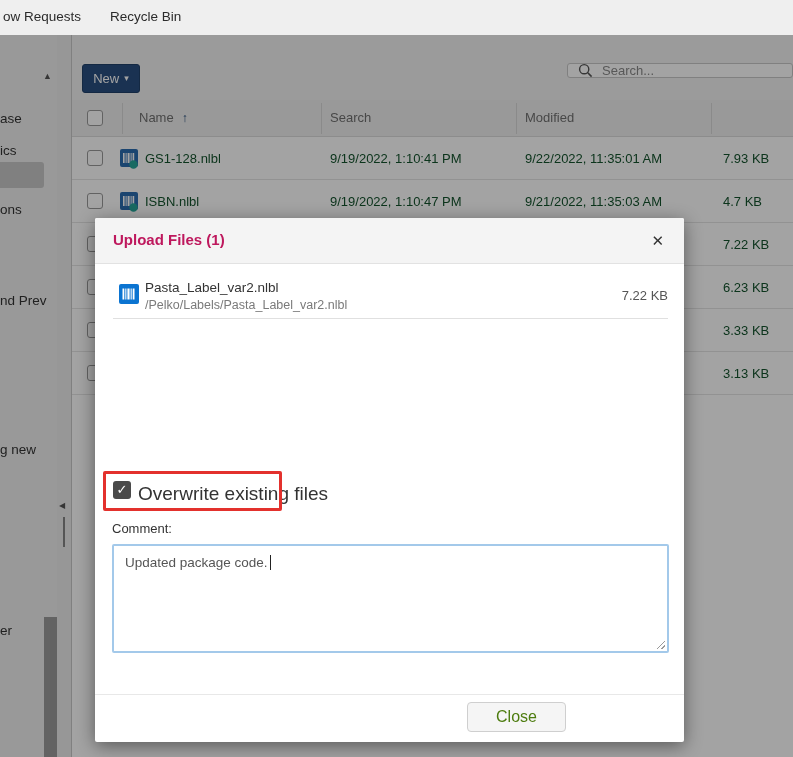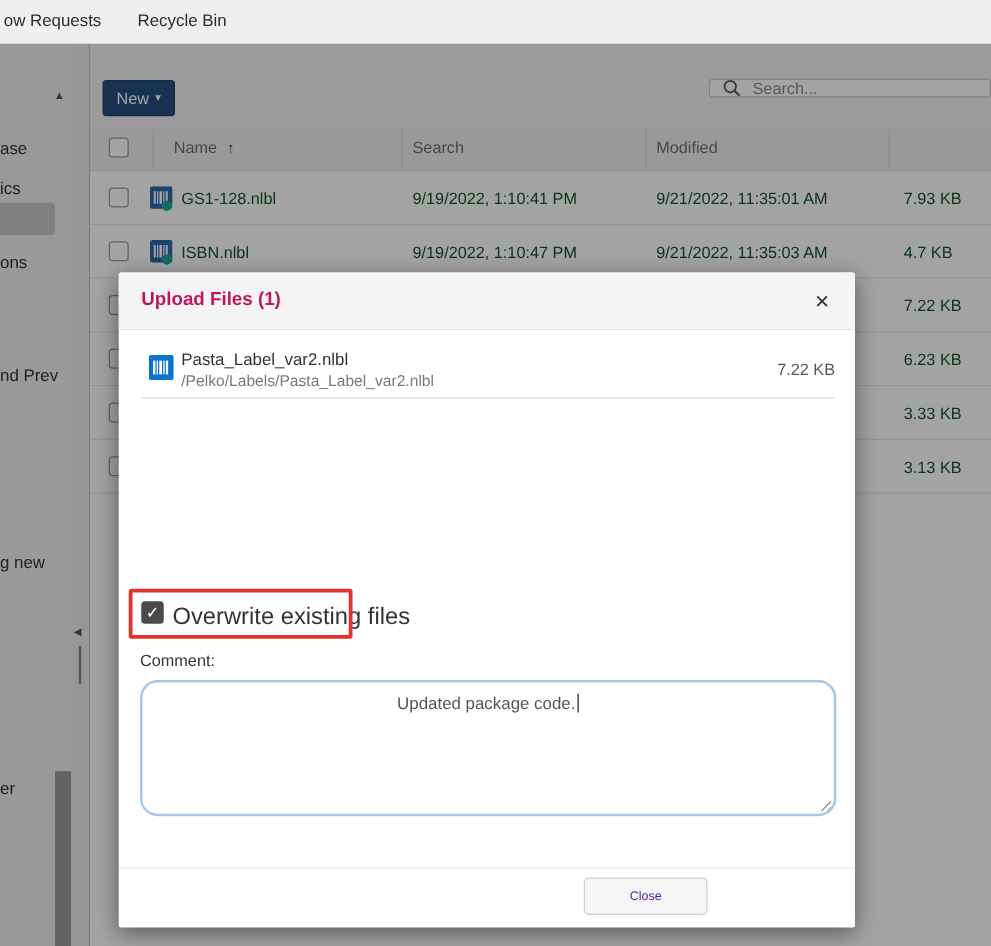--- a/index.html
+++ b/index.html
@@ -72,29 +72,29 @@
   .mfile-size { position:absolute; right:16px; top:70px; font-size:13px; color:#555; }
   .mfile-divider { position:absolute; left:18px; top:100px; width:555px; height:1px; background:#e0e0e0; }
 
   .red-annotation { position:absolute; left:8px; top:253px; width:179px; height:40px; border:3px solid #e3312d; border-radius:2px; z-index:25; pointer-events:none; }
   .ow-check { position:absolute; left:18px; top:263px; width:18px; height:18px; background:#4a4a4a; border-radius:3px;
               color:#fff; font-size:13px; line-height:18px; text-align:center; cursor:pointer; }
   .ow-label { position:absolute; left:43px; top:265px; font-size:19px; color:#333; }
 
   .comment-label { position:absolute; left:17px; top:303px; font-size:13px; color:#333; }
   .comment-area { position:absolute; left:17px; top:326px; width:557px; height:109px; background:#fff;
-                  border:2px solid #a3c9ea; border-radius:14px; padding:9px 11px; font-size:13.5px; color:#555; cursor:text;text-align:center; }
+                  border:2px solid #a3c9ea; border-radius:2px; padding:9px 11px; font-size:13.5px; color:#555; cursor:text; }
   .caret-bar { display:inline-block; width:1px; height:15px; background:#222; margin-left:2px; vertical-align:-3px; }
   .resize-grip { position:absolute; right:2px; bottom:2px; width:10px; height:10px;
                  background:repeating-linear-gradient(-45deg, transparent 0 2px, #9a9a9a 2px 3px);
                  clip-path:polygon(100% 0, 100% 100%, 0 100%); }
 
   .footer-divider { position:absolute; left:0; top:476px; width:100%; height:1px; background:#e8e8e8; }
   .btn-close { position:absolute; left:372px; top:484px; width:99px; height:30px; background:#f5f5f5; border:1px solid #cfcfcf;
-               border-radius:4px; font-size:10px; color:#4c1d95; font-family:"Liberation Sans", sans-serif; cursor:pointer; }
+               border-radius:4px; font-size:16px; color:#4d7c0f; font-family:"Liberation Sans", sans-serif; cursor:pointer; }
   .btn-upload { position:absolute; left:480px; top:484px; width:100px; height:30px; background:#1273e0; border:1px solid #0f63c4;
                 border-radius:4px; font-size:13.5px; font-weight:bold; color:#fff; font-family:"Liberation Sans", sans-serif; cursor:pointer; }
 </style>
 </head>
 <body>
 
 <div class="abs top-nav">
   <div class="top-tab tab-1">ow Requests</div>
   <div class="top-tab tab-2">Recycle Bin</div>
 </div>
@@ -152,21 +152,21 @@
         <rect x="0" y="0" width="18" height="18" rx="2" fill="#2b6cb0"></rect>
         <rect x="3" y="4" width="1.6" height="10" fill="#fff"></rect>
           <rect x="5.6" y="4" width="1" height="10" fill="#fff"></rect>
         <rect x="7.6" y="4" width="2" height="10" fill="#fff"></rect>
           <rect x="10.6" y="4" width="1" height="10" fill="#fff"></rect>
         <rect x="12.6" y="4" width="1.6" height="10" fill="#fff"></rect>
         <circle cx="13.5" cy="15.5" r="4.2" fill="#26a69a"></circle>
       </svg>
       <div class="cell c-name">GS1-128.nlbl</div>
       <div class="cell c-created">9/19/2022, 1:10:41 PM</div>
-      <div class="cell c-modified">9/21/2022, 11:35:01 AM</div>
+      <div class="cell c-modified">9/22/2022, 11:35:01 AM</div>
       <div class="cell c-size">7.93 KB</div>
     </div>
 
     <div class="trow" style="top:80px;">
       <div class="cb row-cb"></div>
       <svg class="row-icon" width="18" height="20" viewBox="0 0 18 20">
         <rect x="0" y="0" width="18" height="18" rx="2" fill="#2b6cb0"></rect>
         <rect x="3" y="4" width="1.6" height="10" fill="#fff"></rect>
           <rect x="5.6" y="4" width="1" height="10" fill="#fff"></rect>
         <rect x="7.6" y="4" width="2" height="10" fill="#fff"></rect>

